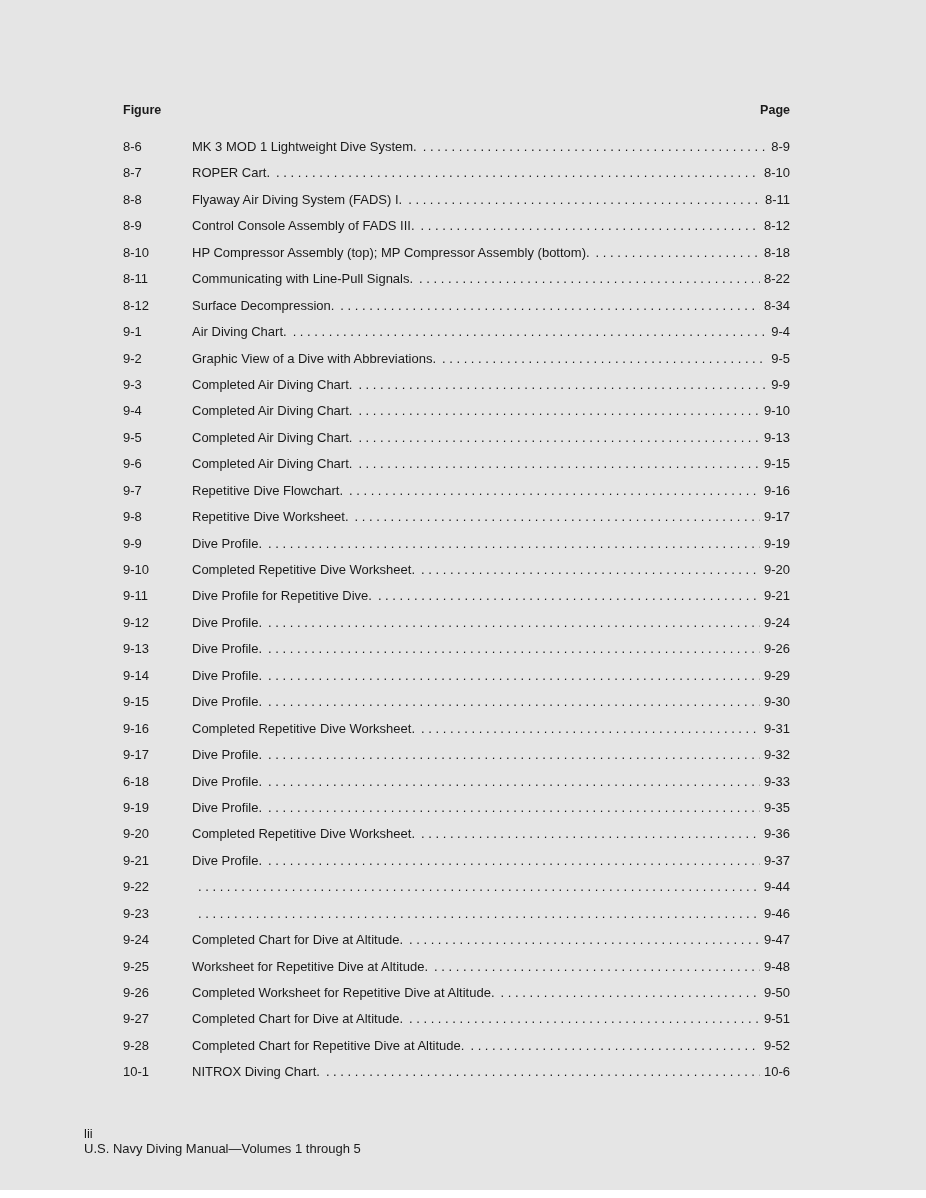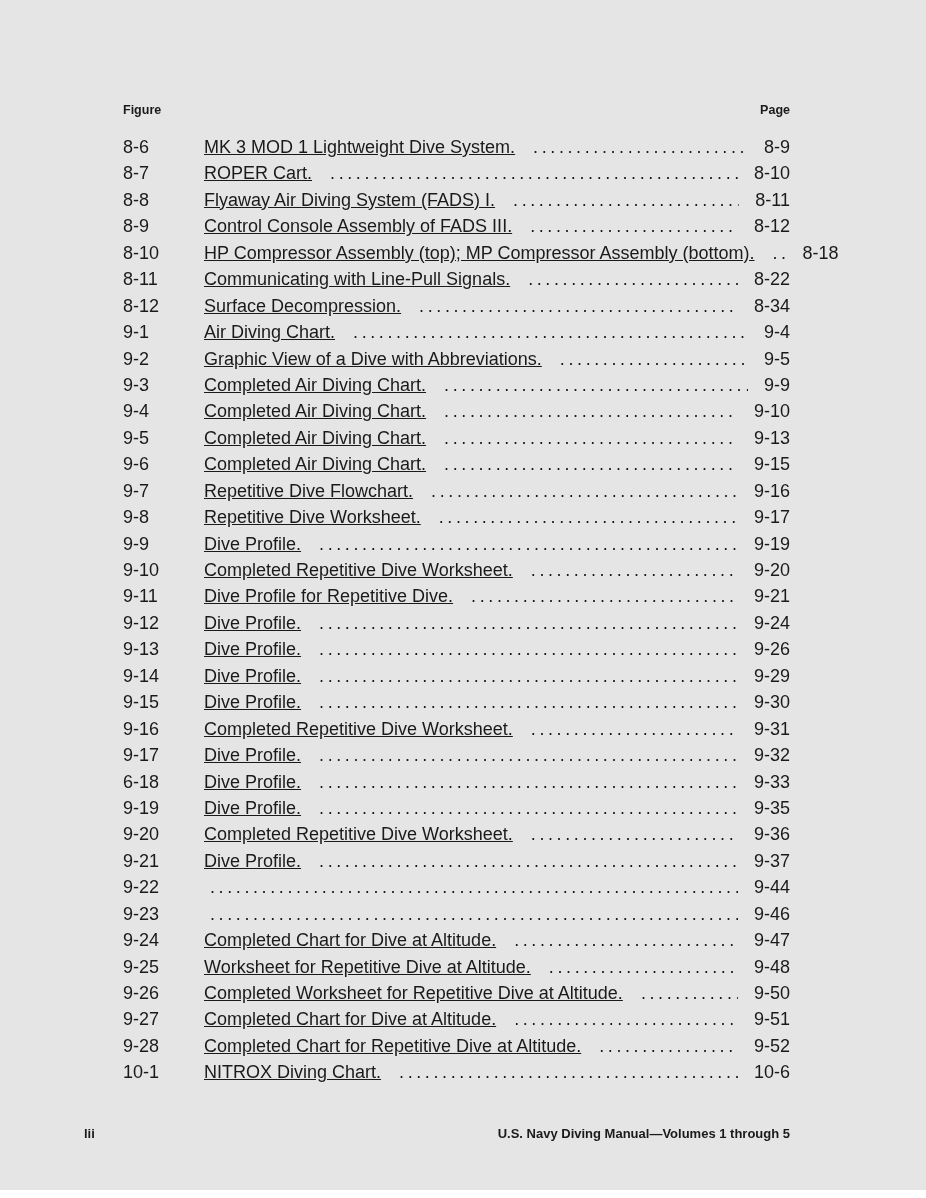--- a/index.html
+++ b/index.html
@@ -29,31 +29,29 @@
     font-weight: bold;
     margin-bottom: 17px;
   }
   .entries {
     width: 100%;
   }
   .entry-row {
     display: flex;
     align-items: center;
     height: 26.45px;
-    font-size: 18px;
+    font-size: 13px;
     line-height: 26.45px;
     white-space: nowrap;
-    gap: 12px;
   }
   .fig-num {
     flex: 0 0 69px;
   }
   .fig-title {
     flex: 0 0 auto;
-    text-decoration: underline;
   }
   .leader {
     flex: 1 1 auto;
     overflow: hidden;
     margin-left: 6px;
     margin-right: 4px;
     min-width: 14px;
   }
   .leader::after {
     content: "....................................................................................................";
@@ -66,21 +64,22 @@
   }
   .footer {
     position: absolute;
     left: 84px;
     top: 1126px;
     width: 706px; 
     display: flex;
     justify-content: space-between;
     align-items: baseline;
     font-size: 13px;
-    font-weight: bold;
+    font-weight: normal;
+    flex-direction: column;
   }
 </style>
 </head>
 <body>
 
 <div class="page">
 
   <div class="content">
 
     <div class="col-headers">

